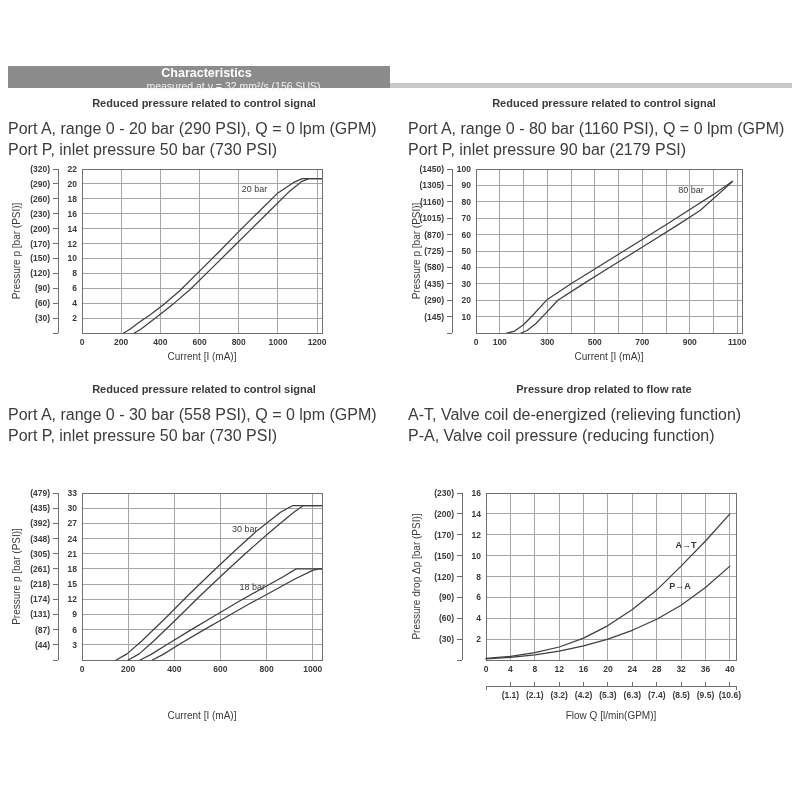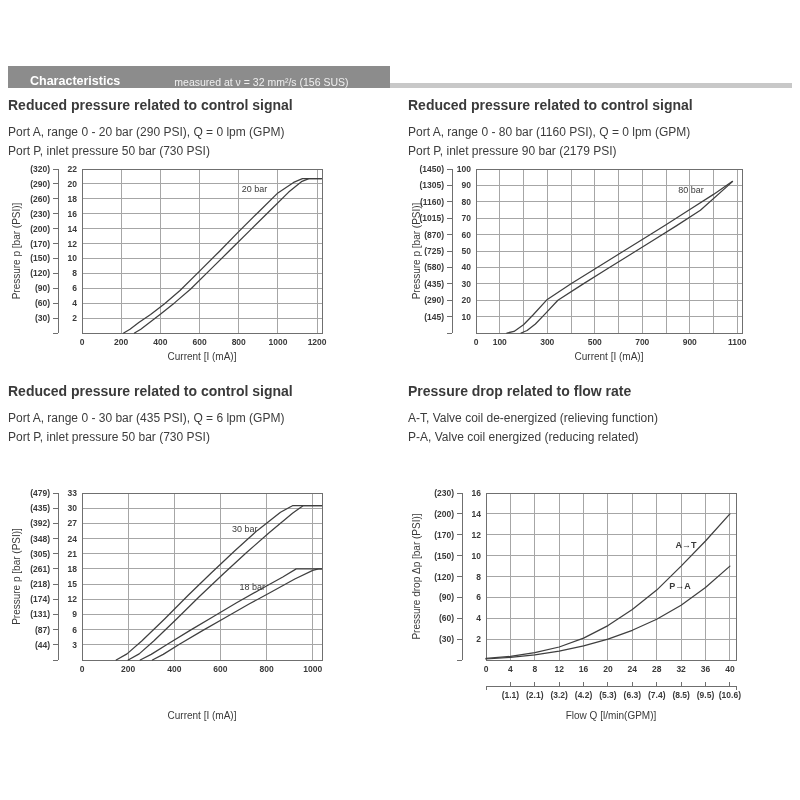--- a/index.html
+++ b/index.html
@@ -1,33 +1,33 @@
 <!DOCTYPE html>
 <html><head>
 <meta charset="utf-8">
 <style>
   html,body{margin:0;padding:0;background:#fff;}
   .page{position:relative;width:800px;height:800px;background:#fff;overflow:hidden;
         font-family:"Liberation Sans",sans-serif;color:#3c3c3c;}
   .header-row{position:absolute;left:8px;top:66px;width:784px;height:22px;}
   .header-bar{position:absolute;left:0;top:0;width:382px;height:22px;background:#8c8c8c;
-              display:flex;align-items:flex-end;padding-left:22px;box-sizing:border-box;}
+              display:flex;align-items:center;padding-left:22px;box-sizing:border-box;flex-direction:column;}
   .hdr-title{color:#ffffff;font-size:12.5px;font-weight:700;margin-right:7px;white-space:nowrap;}
   .hdr-sub{color:#f0f0f0;font-size:10.5px;white-space:nowrap;margin-left:47px;}
   .header-tail{position:absolute;left:382px;top:17px;width:402px;height:5px;background:#c8c8c8;}
   .cell{position:absolute;width:392px;}
   #cell0{left:8px;top:97px;}
   #cell1{left:408px;top:97px;}
   #cell2{left:8px;top:383px;}
   #cell3{left:408px;top:383px;}
   .texthead-r1{height:64px;}
   .texthead-r2{height:98px;}
-  .chart-title{margin:0 0 9px 0;font-size:14px;font-weight:700;color:#3a3a3a;}
+  .chart-title{margin:0 0 9px 0;font-size:11px;font-weight:700;color:#3a3a3a;text-align:center;}
   .cond{margin:0 0 8px 0;}
-  .cond-line{font-size:12px;line-height:1.32;color:#3c3c3c;white-space:nowrap;}
+  .cond-line{font-size:16px;line-height:1.32;color:#3c3c3c;white-space:nowrap;}
   .chart-host{display:block;}
   svg{display:block;}
   svg text{font-family:"Liberation Sans",sans-serif;fill:#3a3a3a;}
   .grid{stroke:#a6a6a6;stroke-width:1;shape-rendering:crispEdges;}
   .frame{stroke:#6f6f6f;stroke-width:1;fill:none;shape-rendering:crispEdges;}
   .curve{stroke:#3f3f3f;stroke-width:1.25;fill:none;stroke-linejoin:round;stroke-linecap:round;}
   .tick{font-size:8.5px;font-weight:700;}
   .tick2{font-size:8.5px;font-weight:700;}
   .axis{font-size:10px;}
   .ann{font-size:9px;}
@@ -216,21 +216,21 @@
           <text x="12" y="90" class="axis" text-anchor="middle" transform="rotate(-90 12 90)">Pressure p [bar (PSI)]</text>
           <text x="201" y="199" class="axis" text-anchor="middle">Current [I (mA)]</text>
         </svg>
       </div>
   </section>
 
   <section class="cell" id="cell2">
     <div class="texthead-r2">
       <h3 class="chart-title">Reduced pressure related to control signal</h3>
       <p class="cond">
-        <span class="cond-line">Port A, range 0 - 30 bar (435 PSI),  Q = 6 lpm (GPM)</span>
+        <span class="cond-line">Port A, range 0 - 30 bar (558 PSI),  Q = 0 lpm (GPM)</span>
         <span class="cond-line">Port P, inlet pressure 50 bar (730 PSI)</span>
       </p>
     </div>
     <div class="chart-host">
         <svg viewBox="0 0 392 250" width="392" height="250">
           <g>
             <line x1="120.15384615384616" y1="12" x2="120.15384615384616" y2="179" class="grid"></line>
             <line x1="166.30769230769232" y1="12" x2="166.30769230769232" y2="179" class="grid"></line>
             <line x1="212.46153846153845" y1="12" x2="212.46153846153845" y2="179" class="grid"></line>
             <line x1="258.61538461538464" y1="12" x2="258.61538461538464" y2="179" class="grid"></line>
@@ -304,21 +304,21 @@
           <text x="194" y="238" class="axis" text-anchor="middle">Current [I (mA)]</text>
         </svg>
       </div>
   </section>
 
   <section class="cell" id="cell3">
     <div class="texthead-r2">
       <h3 class="chart-title">Pressure drop related to flow rate</h3>
       <p class="cond">
         <span class="cond-line">A-T, Valve coil de-energized (relieving function)</span>
-        <span class="cond-line">P-A, Valve coil energized (reducing related)</span>
+        <span class="cond-line">P-A, Valve coil pressure (reducing function)</span>
       </p>
     </div>
     <div class="chart-host">
         <svg viewBox="0 0 392 250" width="392" height="250">
           <g>
             <line x1="102.39024390243902" y1="12" x2="102.39024390243902" y2="179" class="grid"></line>
             <line x1="126.78048780487805" y1="12" x2="126.78048780487805" y2="179" class="grid"></line>
             <line x1="151.1707317073171" y1="12" x2="151.1707317073171" y2="179" class="grid"></line>
             <line x1="175.5609756097561" y1="12" x2="175.5609756097561" y2="179" class="grid"></line>
             <line x1="199.9512195121951" y1="12" x2="199.9512195121951" y2="179" class="grid"></line>

